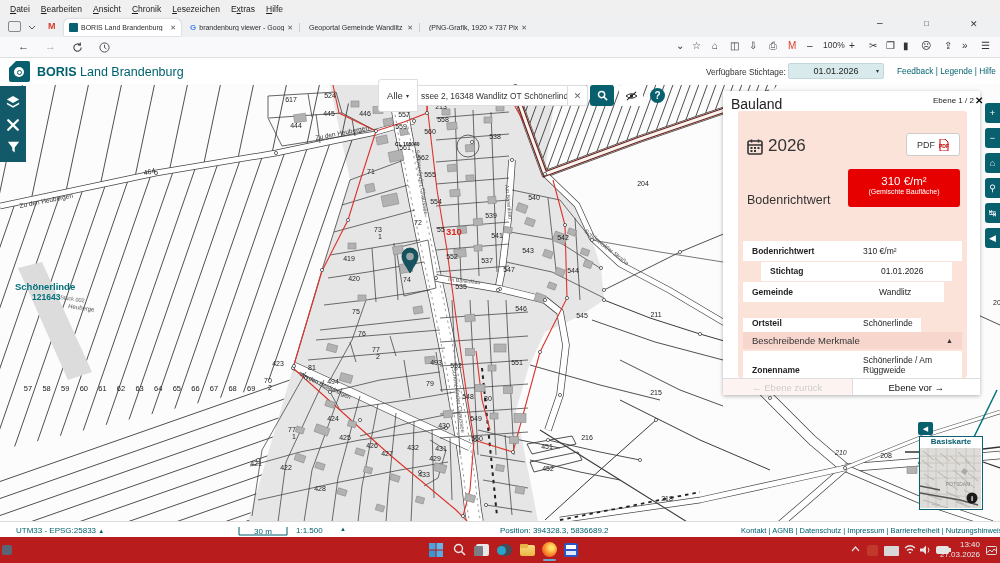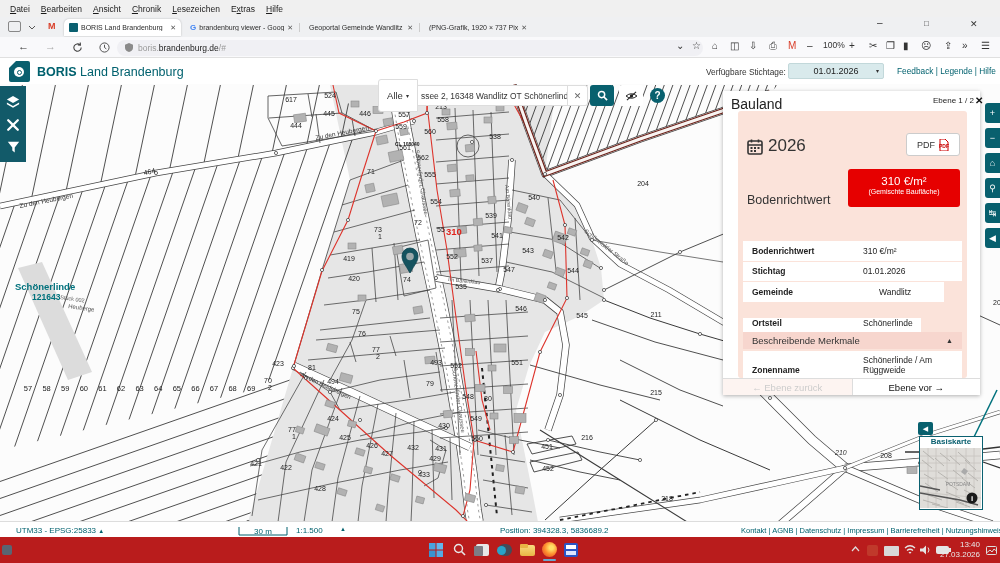--- a/index.html
+++ b/index.html
@@ -64,26 +64,20 @@
 <div class="navbar">
     <span class="navicon" style="left:18px;font-size:11px;top:3px;color:#333">←</span>
     <span class="navicon" style="left:45px;font-size:11px;top:3px;color:#aaa">→</span>
     <svg style="position:absolute;left:72px;top:5px" width="11" height="11" viewBox="0 0 12 12">
       <path d="M10 6 a4 4 0 1 1 -1.2 -2.8 M9 0.5 L9.2 3.4 6.4 3.2" stroke="#444" fill="none" stroke-width="1.2"></path>
     </svg>
     <svg style="position:absolute;left:99px;top:5px" width="11" height="11" viewBox="0 0 12 12">
       <circle cx="6" cy="6" r="5" stroke="#444" fill="none"></circle>
       <path d="M6 3 v3 l2 1.5" stroke="#444" fill="none"></path>
     </svg>
-    <div class="urlfield">
-      <svg width="8" height="9" viewBox="0 0 10 11">
-        <path d="M5 0 L10 2 V6 C10 9 7 10.5 5 11 C3 10.5 0 9 0 6 V2 z" fill="#8a8a8a"></path>
-      </svg>
-      <span><span style="color:#999">boris.</span><span style="color:#222">brandenburg.de</span><span style="color:#999">/#</span></span>
-    </div>
     <span class="navicon" style="left:676px;color:#333;font-size:10px">⌄</span>
     <span class="navicon" style="left:692px;color:#333;font-size:10px">☆</span>
     <span class="navicon" style="left:712px;color:#333;font-size:10px">⌂</span>
     <span class="navicon" style="left:730px;color:#333;font-size:10px">◫</span>
     <span class="navicon" style="left:749px;color:#333;font-size:10px">⇩</span>
     <span class="navicon" style="left:769px;color:#333;font-size:10px">⎙</span>
     <span class="navicon" style="left:788px;color:#d93d28;font-size:10px">M</span>
     <span class="navicon" style="left:807px;color:#333;font-size:10px">–</span>
     <span class="navicon" style="left:823px;color:#333;font-size:8.5px">100%</span>
     <span class="navicon" style="left:849px;color:#333;font-size:10px">+</span>
@@ -666,21 +660,21 @@
         </svg></div>
       <div style="position:absolute;left:9px;top:82px;font-size:12.5px;color:#333">Bodenrichtwert</div>
       <div style="position:absolute;left:110px;top:58px;width:112px;height:38px;background:#e60000;border-radius:3px;color:#fff;text-align:center">
         <div style="font-size:11.5px;margin-top:6px">310 €/m²</div>
         <div style="font-size:7px;margin-top:1px">(Gemischte Baufläche)</div>
       </div>
       <div style="position:absolute;left:5px;top:130.0px;width:219px;height:19.5px;background:#fff;font-size:8.5px;color:#222;display:flex;align-items:center;padding:0 9px">
         <b>Bodenrichtwert</b>
         <span style="position:absolute;left:120px">310 €/m²</span>
       </div>
-      <div style="position:absolute;left:5px;top:150.5px;width:219px;height:19.5px;background:#fff;font-size:8.5px;color:#222;display:flex;align-items:center;padding:0 9px">
+      <div style="position:absolute;left:23px;top:150.5px;width:191px;height:19.5px;background:#fff;font-size:8.5px;color:#222;display:flex;align-items:center;padding:0 9px">
         <b>Stichtag</b>
         <span style="position:absolute;left:120px">01.01.2026</span>
       </div>
       <div style="position:absolute;left:5px;top:171.0px;width:201px;height:19.5px;background:#fff;font-size:8.5px;color:#222;display:flex;align-items:center;padding:0 9px">
         <b>Gemeinde</b>
         <span style="position:absolute;left:136px">Wandlitz</span>
       </div>
       <div style="position:absolute;left:5px;top:207px;width:178px;height:19.5px;background:#fff;font-size:8.5px;color:#222;display:flex;align-items:flex-start;padding:0 9px">
         <b>Ortsteil</b>
         <span style="position:absolute;left:120px">Schönerlinde</span>

